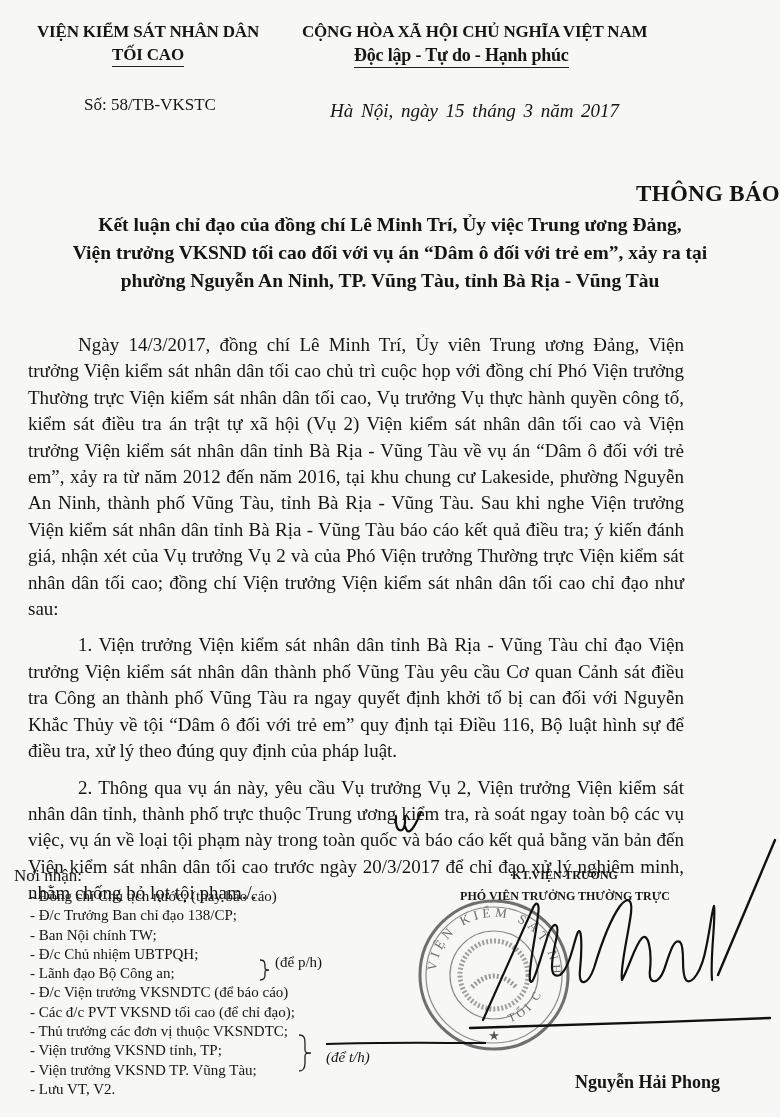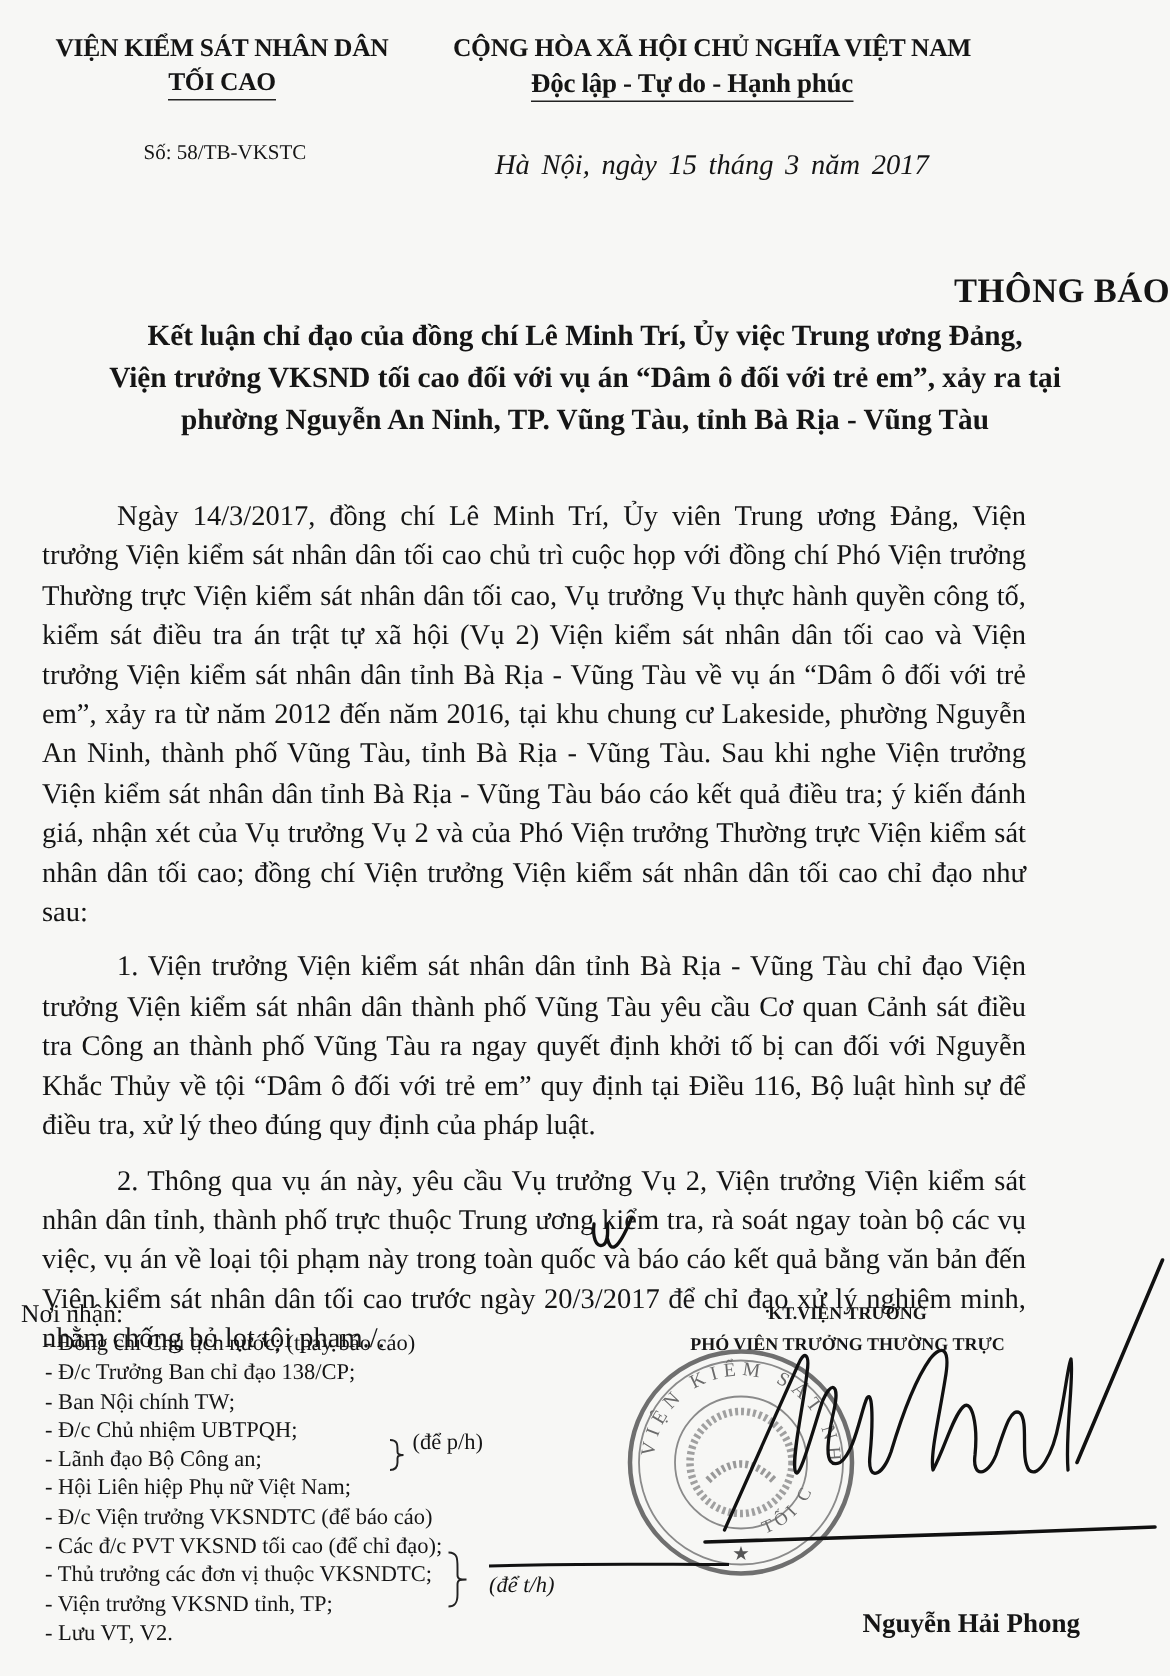--- a/index.html
+++ b/index.html
@@ -10,21 +10,21 @@
     color: #151515;
     position: relative;
   }
   .abs { position: absolute; }
   .hdr { font-size: 17px; font-weight: bold; letter-spacing: -0.2px; }
   .uline { display: inline-block; border-bottom: 1.6px solid #222; padding-bottom: 1px; }
 
   #org { left: 20px; top: 22px; width: 256px; text-align: center; }
   #org .l1 { white-space: nowrap; }
   #org .l2 { margin-top: 3px; }
-  #docnum { left: 22px; top: 95px; width: 256px; text-align: center; font-size: 14px; }
+  #docnum { left: 22px; top: 95px; width: 256px; text-align: center; font-size: 17px; }
 
   #nation { left: 302px; top: 22px; width: 440px; }
   #nation .l1 { white-space: nowrap; }
   #nation .l2 { margin-top: 3px; padding-left: 52px; font-size: 18px; text-decoration: underline; }
   #dateline { left: 330px; top: 100px; font-size: 19px; font-style: italic; white-space: nowrap; word-spacing: 3px; }
 
   #title { left: 0; top: 181px; width: 780px; text-align: right; font-size: 23px; font-weight: bold; letter-spacing: 0.3px; }
   #subtitle { left: 30px; top: 211px; width: 720px; text-align: center; font-size: 19.5px; font-weight: bold; line-height: 28px; }
 
   #body { left: 18px; top: 322px; width: 676px; font-size: 19px; line-height: 26.4px; text-align: justify; }
@@ -71,25 +71,25 @@
   <path d="M3 6 C2 14,4 22,9 20 C13 18,12 10,12 6 M12 16 C14 24,18 26,28 2" fill="none" stroke="#111" stroke-width="2.2" stroke-linecap="round"></path>
 </svg>
 
 <div id="recipients" class="abs">
   <div class="head">Nơi nhận:</div>
   <div class="rcp">- Đồng chí Chủ tịch nước; (thay báo cáo)</div>
   <div class="rcp">- Đ/c Trưởng Ban chỉ đạo 138/CP;</div>
   <div class="rcp">- Ban Nội chính TW;</div>
   <div class="rcp">- Đ/c Chủ nhiệm UBTPQH;</div>
   <div class="rcp">- Lãnh đạo Bộ Công an;</div>
-  <div class="rcp">- Hội Liên hiệp Phụ nữ Việt Nam;</div>
   <div class="rcp">- Đ/c Viện trưởng VKSNDTC (để báo cáo)</div>
   <div class="rcp">- Các đ/c PVT VKSND tối cao (để chỉ đạo);</div>
   <div class="rcp">- Thủ trưởng các đơn vị thuộc VKSNDTC;</div>
   <div class="rcp">- Viện trưởng VKSND tỉnh, TP;</div>
+  <div class="rcp">- Viện trưởng VKSND TP. Vũng Tàu;</div>
   <div class="rcp">- Lưu VT, V2.</div>
 </div>
 
 <svg style="left:258px; top:958px;" width="14" height="24">
   <path d="M2 2 C7 2,7 5,7 9 L7 10 C7 12,9 12,11 12 C9 12,7 12,7 14 L7 17 C7 21,5 22,2 22" fill="none" stroke="#222" stroke-width="1.3"></path>
 </svg>
 <div class="abs" style="left:275px; top:954px; font-size:15px;">(để p/h)</div>
 
 <svg style="left:297px; top:1033px;" width="16" height="40">
   <path d="M2 2 C8 2,8 6,8 12 L8 17 C8 20,10 20,14 20 C10 20,8 20,8 23 L8 30 C8 36,6 38,2 38" fill="none" stroke="#222" stroke-width="1.3"></path>

